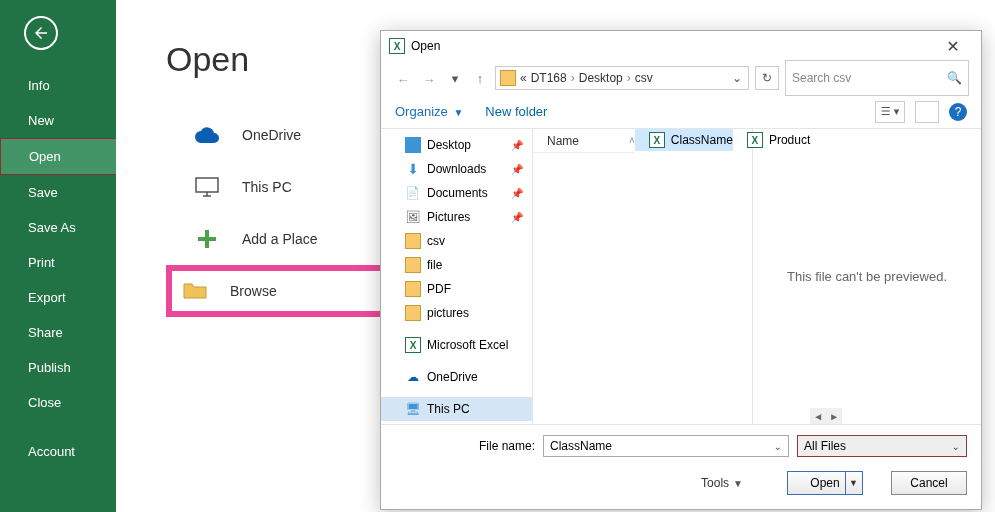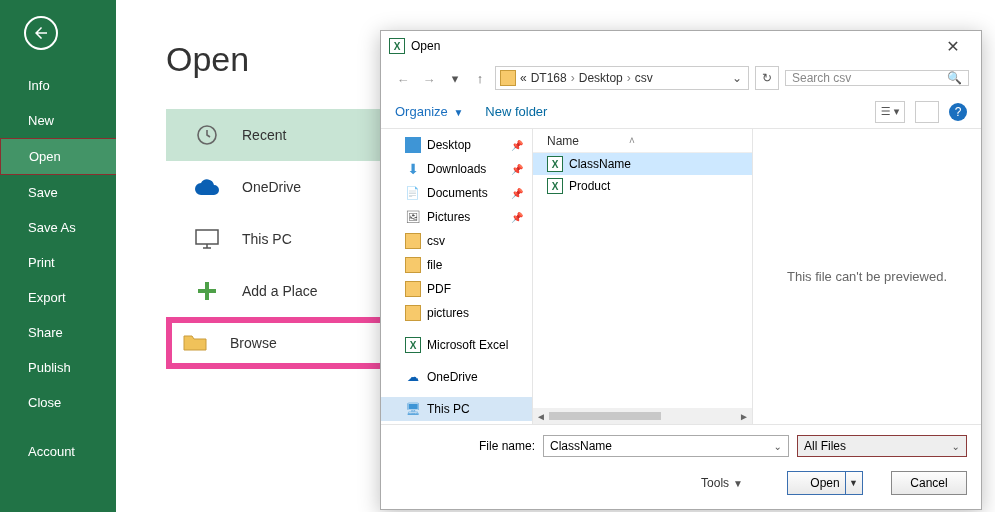--- a/index.html
+++ b/index.html
@@ -32,21 +32,21 @@
 
   .dlg-nav { height:34px; display:flex; align-items:center; padding:0 12px; gap:6px; font-size:13px; border-bottom:none;}
   .nav-arrow { width:20px; color:#999; text-align:center; }
   .nav-up { width:18px; text-align:center; color:#555; }
   .addr-bar { flex:1; height:24px; border:1px solid #ccc; display:flex; align-items:center; padding:0 4px; font-size:12px; gap:4px; }
   .addr-bar .folder-ico { width:16px; height:16px; background:#f7c96b; border:1px solid #c99b3a; }
   .addr-seg { color:#333; }
   .addr-sep { color:#888; }
   .addr-drop { margin-left:auto; width:14px; text-align:center; color:#555;}
   .refresh-btn { width:24px; height:24px; border:1px solid #ccc; text-align:center; line-height:22px; color:#555; font-size:12px; }
-  .search-box { width:184px; height:16px; border:1px solid #ccc; display:flex; align-items:center; padding:0 6px; color:#888; font-size:12px; }
+  .search-box { width:184px; height:36px; border:1px solid #ccc; display:flex; align-items:center; padding:0 6px; color:#888; font-size:12px; }
   .search-box .mag { margin-left:auto; color:#666; }
 
   .dlg-toolbar { height:34px; display:flex; align-items:center; padding:0 14px; font-size:13px; border-bottom:1px solid #e5e5e5; }
   .tb-left span { color:#1a6fbf; }
   .org-drop { color:#1a6fbf; margin-left:2px; font-size:10px;}
   .newfolder { color:#0369a1; margin-left:22px; }
   .tb-right { margin-left:auto; display:flex; align-items:center; gap:10px; }
   .view-btn { width:30px; height:22px; border:1px solid #ccc; display:flex; align-items:center; justify-content:center; font-size:11px; color:#555;}
   .pane-btn { width:24px; height:22px; border:1px solid #ccc; }
   .help-btn { width:18px; height:18px; border-radius:50%; background:#1a6fbf; color:#fff; font-size:12px; display:flex; align-items:center; justify-content:center; }
@@ -63,21 +63,21 @@
   .ico { width:16px; height:16px; display:inline-flex; align-items:center; justify-content:center; font-size:12px; }
   .ico.folder { background:#f7c96b; border:1px solid #c99b3a; }
   .ico.desktop { background:#3e95d6; }
   .ico.dl { color:#3e95d6; font-size:14px; }
   .ico.doc { color:#555; }
   .ico.pic { color:#555; }
   .ico.xl { color:#217346; font-weight:bold; font-size:10px; background:#fff; border:1px solid #217346;}
   .ico.onedrive { color:#0a5fb3; }
   .ico.pc { color:#3e95d6; }
 
-  .filecol { width:220px; border-right:1px solid #e5e5e5; font-size:12px; display:flex; flex-direction:column;}
+  .filecol { width:220px; border-right:1px solid #e5e5e5; font-size:12px; display:flex; flex-direction:row;}
   .col-hdr { height:24px; display:flex; align-items:center; padding-left:14px; border-bottom:1px solid #eee; color:#333; font-size:12px;}
   .col-hdr .up-caret{ margin-left:50px; color:#888; font-size:10px;}
   .file-row { height:22px; display:flex; align-items:center; padding-left:14px; gap:6px; }
   .file-row.sel { background:#cde8ff; }
   .hscroll { margin-top:auto; height:16px; background:#f0f0f0; display:flex; align-items:center;}
   .hscroll .arrow { width:16px; text-align:center; color:#666; font-size:10px;}
   .hscroll .thumb { flex:1; height:12px; background:#f0f0f0; position:relative;}
   .hscroll .thumb::before{ content:""; position:absolute; left:0; top:2px; width:60%; height:8px; background:#c8c8c8;}
 
   .preview { flex:1; display:flex; align-items:center; justify-content:center; color:#666; font-size:13px; }
@@ -118,29 +118,20 @@
   <div class="side-item">Share</div>
   <div class="side-item">Publish</div>
   <div class="side-item">Close</div>
   <div class="side-sep"></div>
   <div class="side-item">Account</div>
 </div>
 
 <div class="backstage-main">
   <div class="bm-title">Open</div>
   <div class="place-list">
-    <div class="place-item active">
-      <span class="pi-icon">
-          <svg width="24" height="24" viewBox="0 0 24 24" fill="none" stroke="#666" stroke-width="1.6">
-            <circle cx="12" cy="12" r="9"></circle>
-            <path d="M12 7v5l3 2"></path>
-          </svg>
-        </span>
-      <span>Recent</span>
-    </div>
     <div class="place-item">
       <span class="pi-icon">
           <svg width="26" height="18" viewBox="0 0 26 18">
             <path fill="#0a5fb3" d="M7 17a6 6 0 010-12 7 7 0 0113 2 5 5 0 010 10z"></path>
           </svg>
         </span>
       <span>OneDrive</span>
     </div>
     <div class="place-item">
       <span class="pi-icon">

